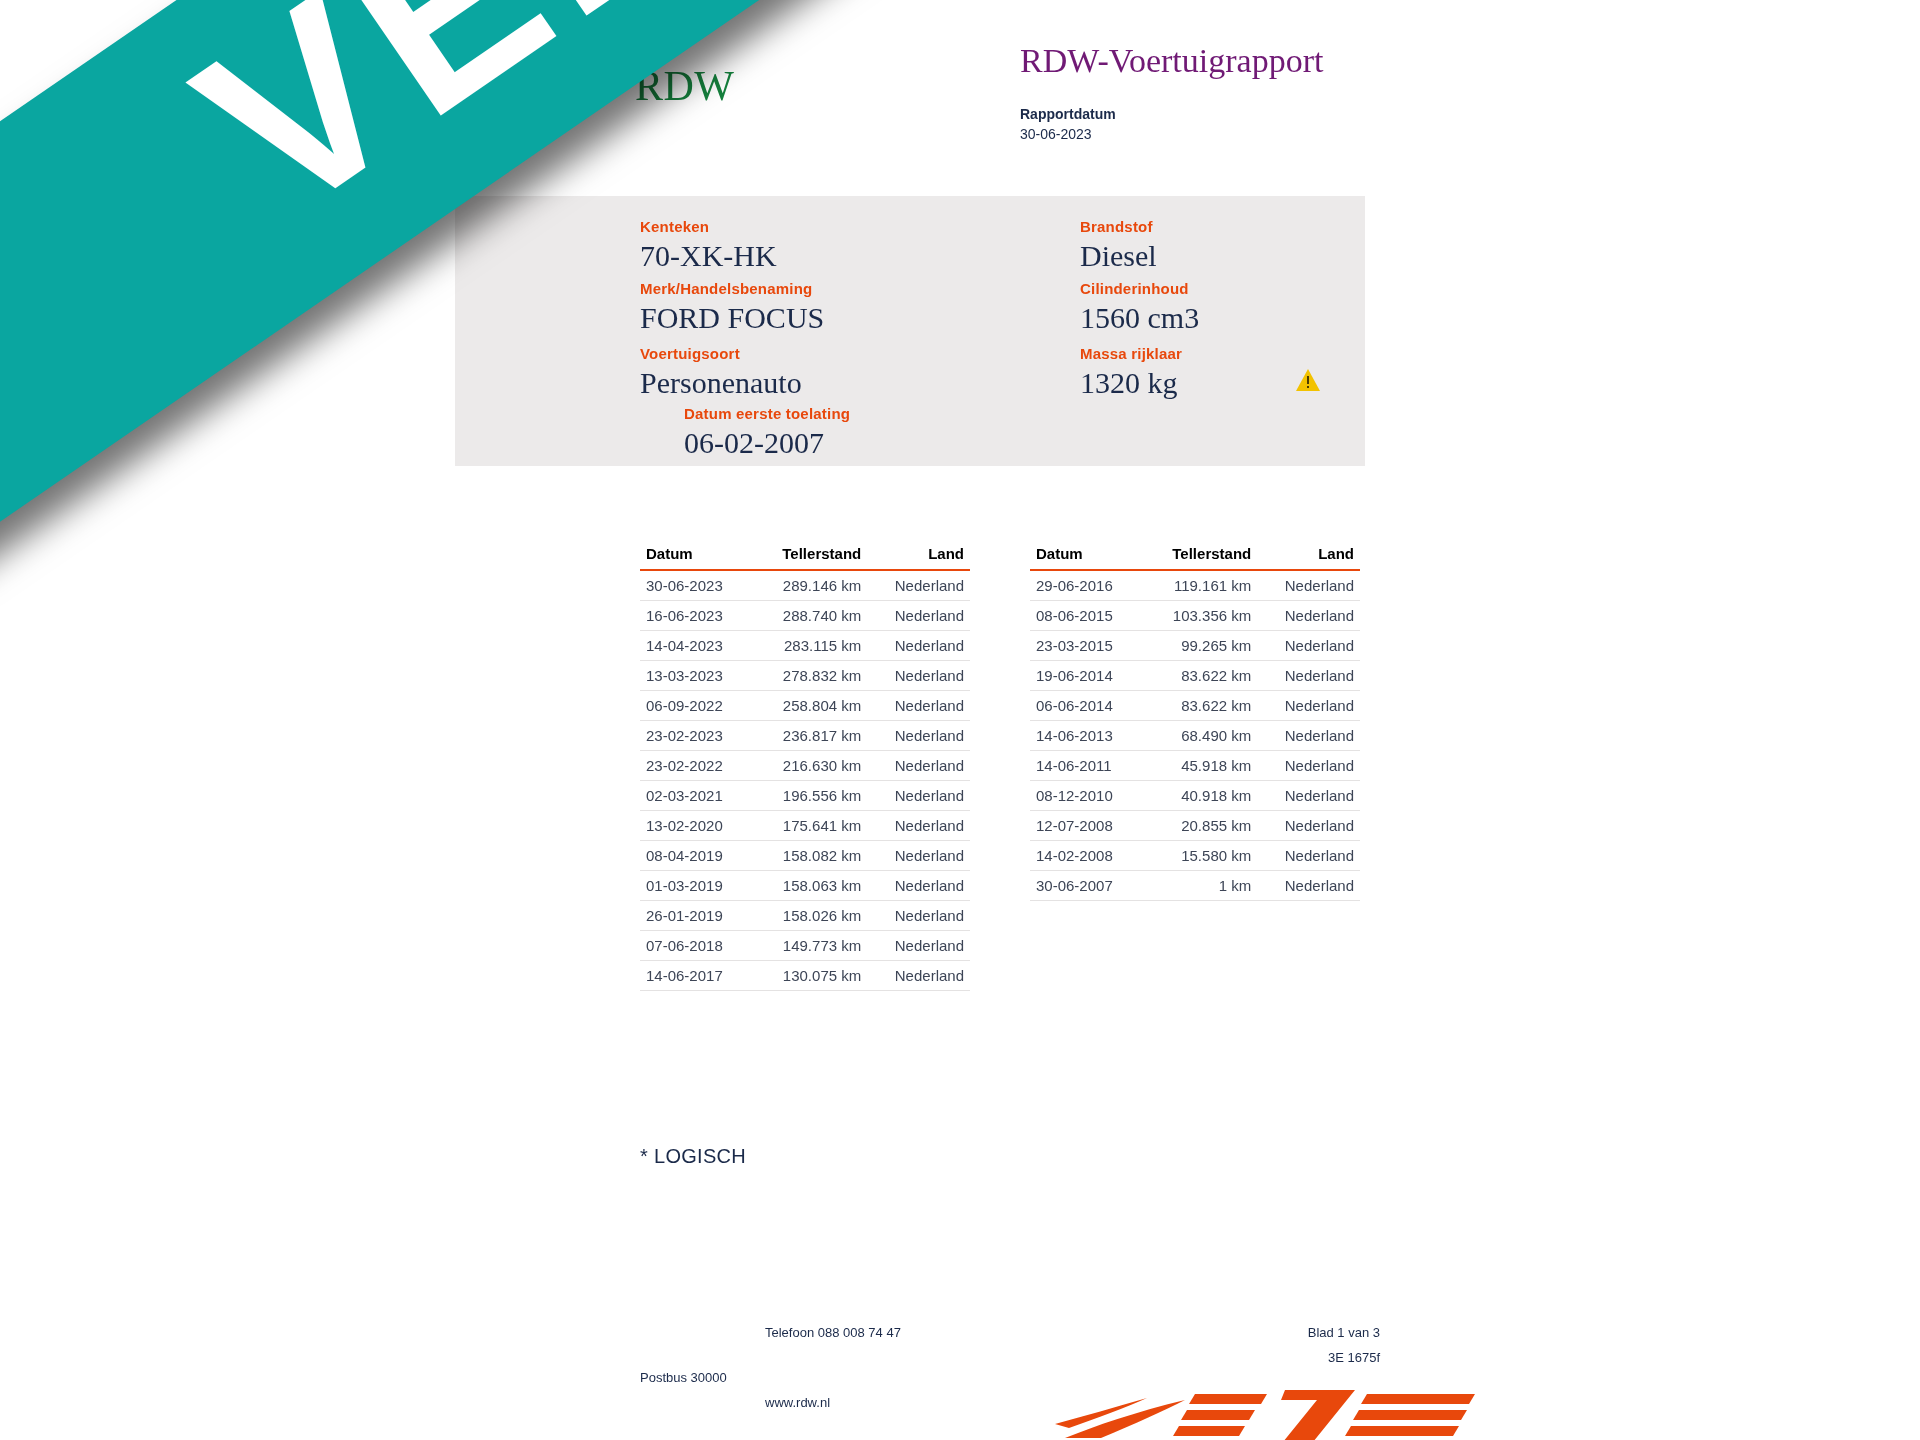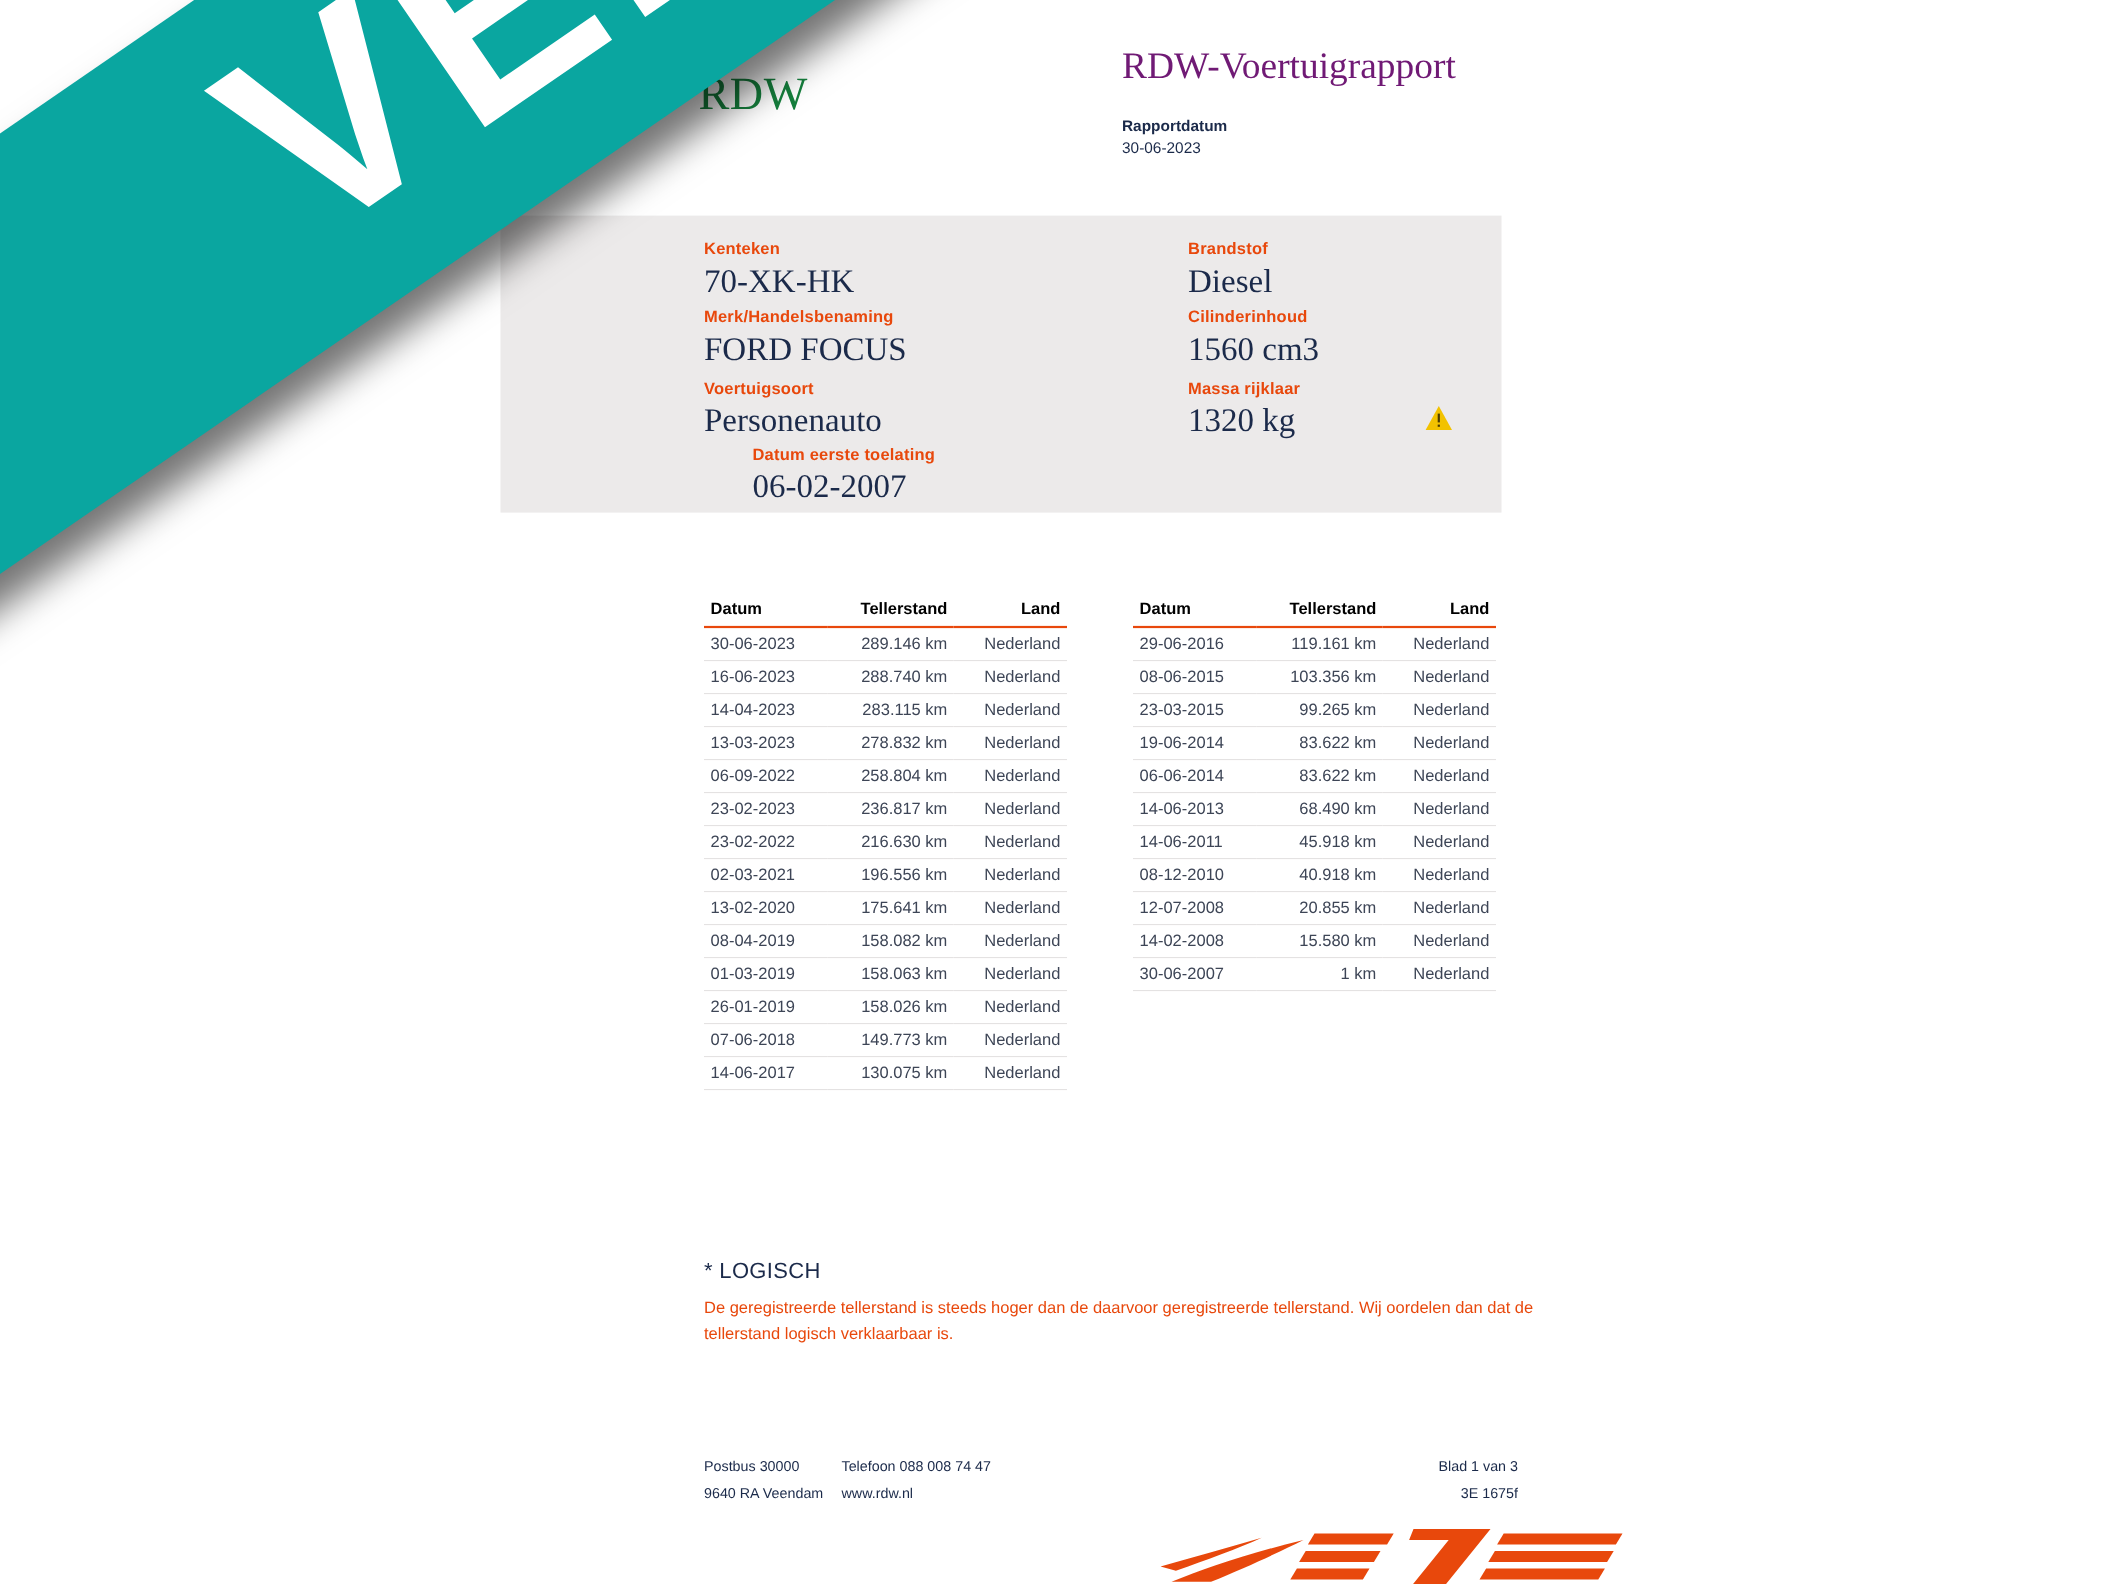--- a/index.html
+++ b/index.html
@@ -162,21 +162,21 @@
   
   #footer {
     position: absolute;
     left: 640px;
     top: 1325px;
     width: 740px;
     font-size: 13px;
     color: #1b2a4a;
   }
   #footer .row { display: flex; margin-bottom: 10px; }
-  #footer .c1 { width: 125px; }
+  #footer .c1 { width: 125px; margin-top: 45px; }
   #footer .c2 { width: 260px; }
   #footer-right {
     position: absolute;
     left: 1300px;
     top: 1325px;
     text-align: right;
     width: 80px;
     font-size: 13px;
     color: #1b2a4a;
   }
@@ -435,21 +435,20 @@
           <td class="land">Nederland</td>
         </tr>
       </tbody>
   </table>
 
   <div id="logisch">
     <div id="logisch-title">
       <span class="star">*</span>
       <span>LOGISCH</span>
     </div>
-    <div id="logisch-text">De geregistreerde tellerstand is steeds hoger dan de daarvoor geregistreerde tellerstand. Wij oordelen dan dat de tellerstand logisch verklaarbaar is.</div>
   </div>
 
   <div id="footer">
     <div class="row">
       <div class="c1">Postbus 30000</div>
       <div class="c2">Telefoon 088 008 74 47</div>
     </div>
     <div class="row">
       <div class="c1">9640 RA Veendam</div>
       <div class="c2">www.rdw.nl</div>

